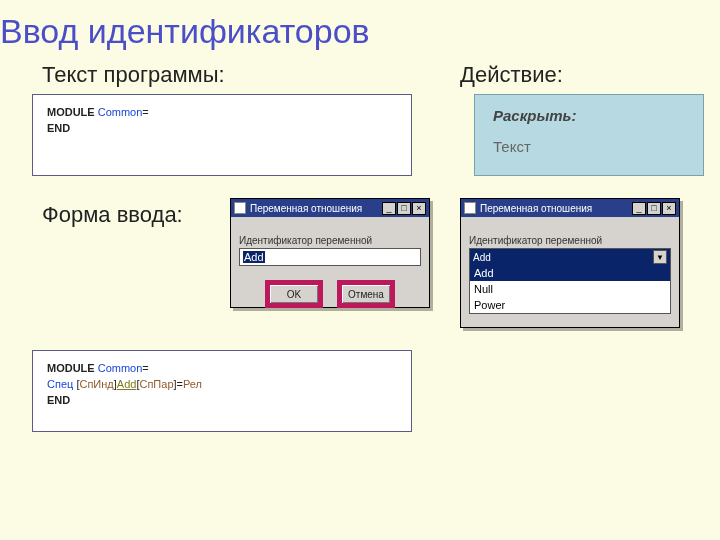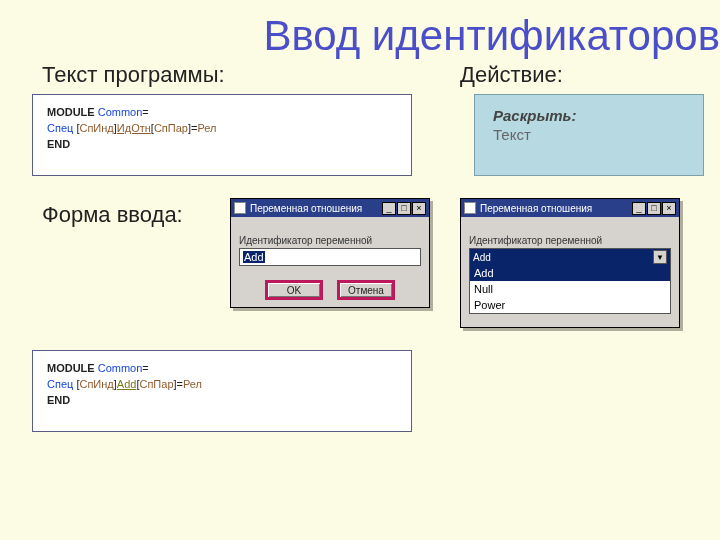--- a/index.html
+++ b/index.html
@@ -8,22 +8,22 @@
     width: 720px;
     height: 540px;
     background: #fcfbe3;
     font-family: Arial, sans-serif;
     color: #222;
     position: relative;
     overflow: hidden;
   }
   .title {
     color: #4a4ec8;
-    font-size: 42px;
-    text-align: right;
+    font-size: 34px;
+    text-align: left;
     padding-top: 12px;
     font-weight: normal;
   }
   .label {
     font-size: 22px;
     position: absolute;
   }
   .label-program { left: 42px; top: 62px; }
   .label-action  { left: 460px; top: 62px; }
   .label-form    { left: 42px; top: 202px; }
@@ -50,21 +50,21 @@
     position: absolute;
     left: 474px; top: 94px;
     width: 230px; height: 82px;
     background: #b7d9e2;
     border: 1.5px solid #7aa0aa;
     padding: 12px 18px;
     font-size: 15px;
     color: #444;
   }
   .action-box .hdr { font-weight: bold; font-style: italic; color: #444; }
-  .action-box .sub { color: #666; margin-top: 2px; }
+  .action-box .sub { color: #666; margin-top: 14px; }
 
   
   .win {
     position: absolute;
     background: #d6d3ce;
     border: 1px solid #000;
     box-shadow: 3px 3px 0 rgba(0,0,0,.3);
     font-size: 10px;
   }
   .win1 { left: 230px; top: 198px; width: 200px; height: 110px; }
@@ -106,23 +106,23 @@
     color:#000;
   }
   .input .sel {
     background:#0a246a; color:#fff; padding:0 1px;
   }
   .btnrow {
     display:flex; gap:14px; justify-content:center;
     margin-top: 14px;
   }
   .pushbtn {
-    width: 58px; height: 20px;
+    width: 58px; height: 28px;
     background:#d6d3ce;
-    border:3px solid #be185d;
+    border:5px solid #be185d;
     box-shadow: inset 1px 1px #fff, inset -1px -1px #777;
     font-size:10px;
     display:flex; align-items:center; justify-content:center;
   }
   .dropdown {
     width:100%;
     background:#fff;
     border:1px solid #555;
   }
   .dropdown .cur {
@@ -148,23 +148,20 @@
 
 <div class="title">Ввод идентификаторов</div>
 
 <div class="label label-program">Текст программы:</div>
 <div class="label label-action">Действие:</div>
 <div class="label label-form">Форма ввода:</div>
 
 <div class="code-box box1">
   <div>
     <span class="bold">MODULE </span><span class="blue">Common</span><span>=</span>
-  </div>
-  <div>
-    <span>  </span><span class="blue">Спец </span><span>[</span><span class="brown">СпИнд</span><span>]</span><span class="brown ul">ИдОтн</span><span>[</span><span class="brown">СпПар</span><span>]=</span><span class="brown">Рел</span>
   </div>
   <div>
     <span class="bold">END</span>
   </div>
 </div>
 
 <div class="action-box">
   <div>
     <span class="hdr">Раскрыть</span><span class="hdr">:</span>
   </div>

